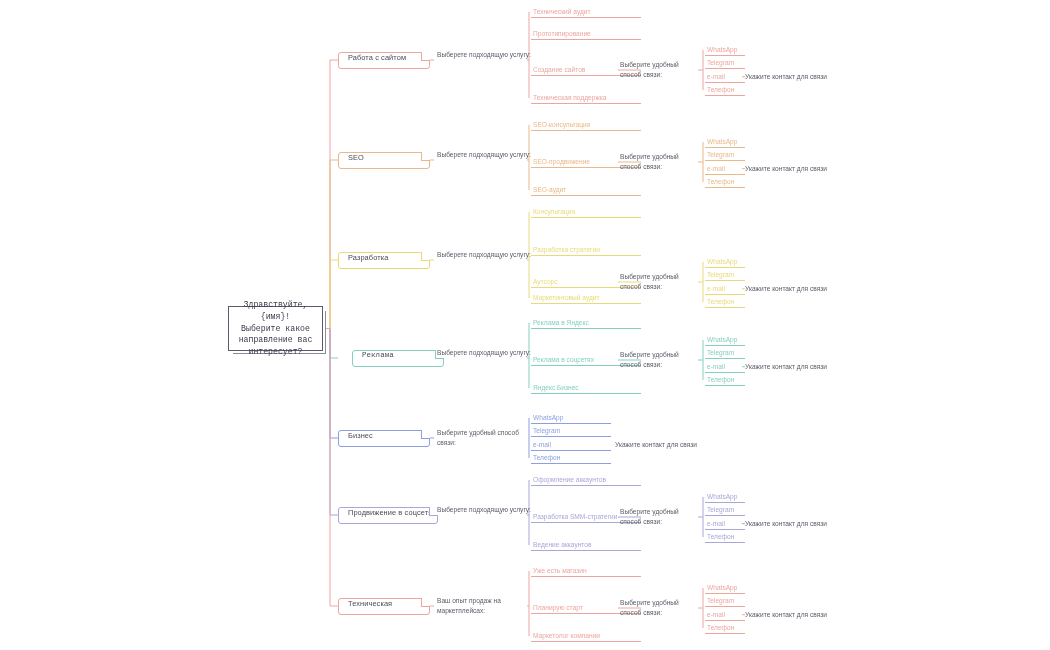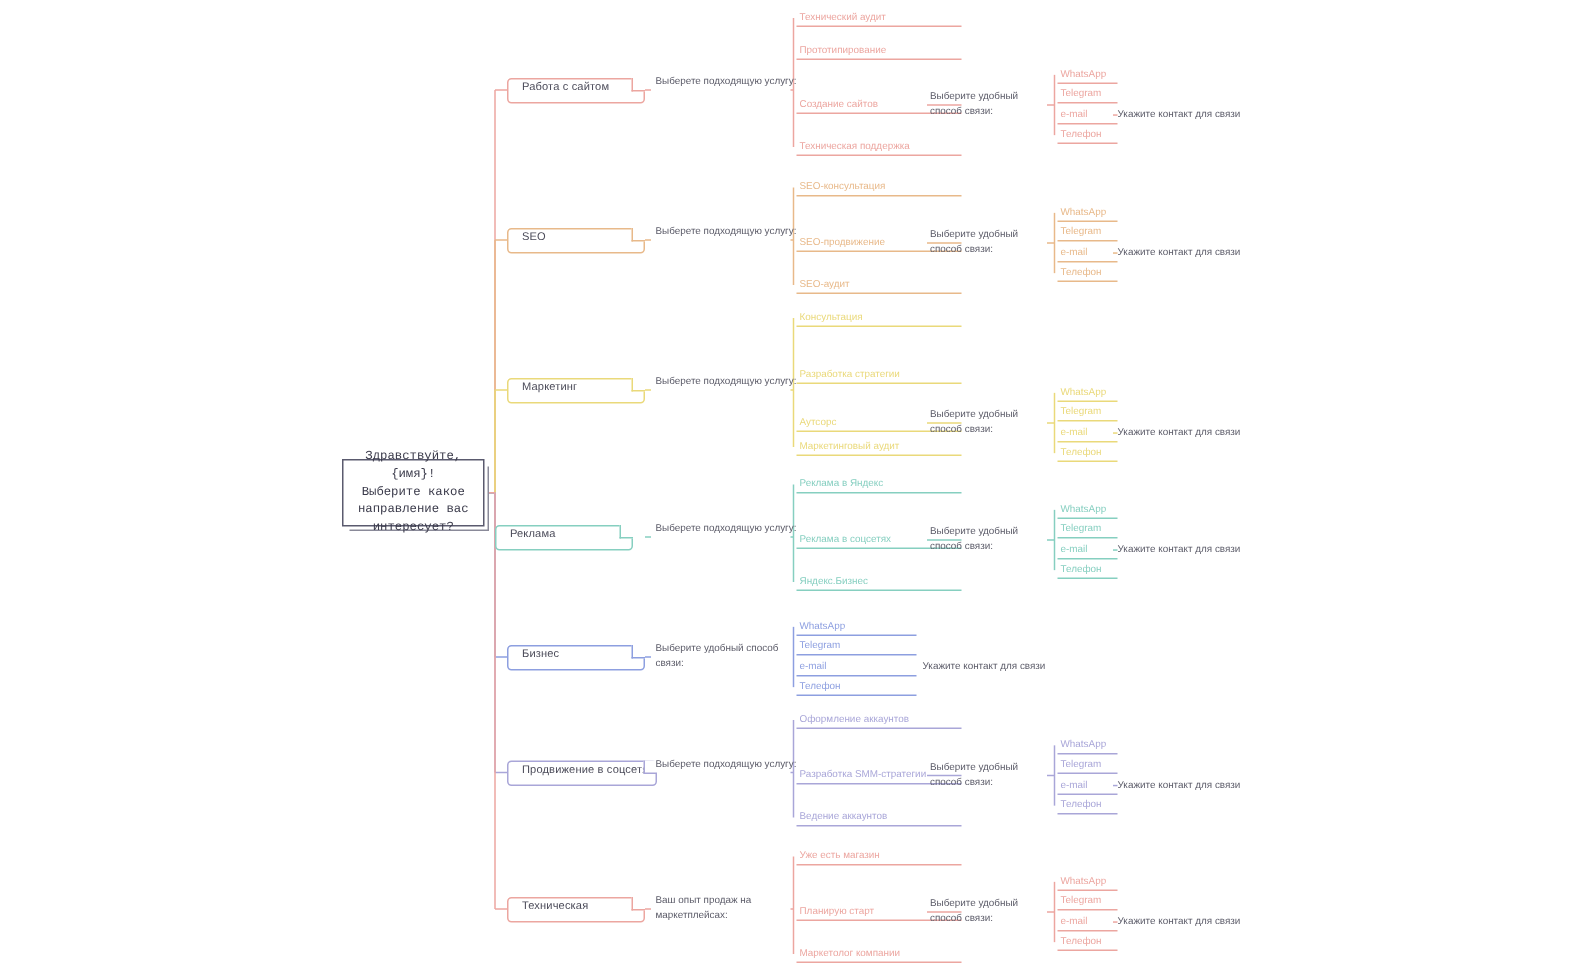--- a/index.html
+++ b/index.html
@@ -184,35 +184,35 @@
       <div class="leaf" style="left: 531px; top: 119px; width: 110px; color: rgb(232, 185, 138);">SEO-консультация</div>
       <div class="leaf" style="left: 531px; top: 156px; width: 110px; color: rgb(232, 185, 138);">SEO-продвижение</div>
       <div class="leaf" style="left: 531px; top: 184px; width: 110px; color: rgb(232, 185, 138);">SEO-аудит</div>
       <div class="qtext" style="left: 620px; top: 152px; color: rgb(91, 91, 104); width: 80px;">Выберите удобный способ связи:</div>
       <div class="leaf" style="left: 705px; top: 135.9px; width: 40px; color: rgb(232, 185, 138);">WhatsApp</div>
       <div class="leaf" style="left: 705px; top: 149.3px; width: 40px; color: rgb(232, 185, 138);">Telegram</div>
       <div class="leaf" style="left: 705px; top: 162.7px; width: 40px; color: rgb(232, 185, 138);">e-mail</div>
       <div class="leaf" style="left: 705px; top: 176.1px; width: 40px; color: rgb(232, 185, 138);">Телефон</div>
       <div class="endtext" style="left: 745px; top: 164.7px; color: rgb(91, 91, 104);">Укажите контакт для связи</div>
       <div class="branch" style="left: 338px; top: 251.5px; width: 92px; height: 17px; color: rgb(234, 217, 122);">
-        <span class="lbl">Маркетинг</span>
+        <span class="lbl">Разработка</span>
         <span class="dogear"></span>
       </div>
       <div class="qtext" style="left: 437px; top: 250px; color: rgb(91, 91, 104);">Выберете подходящую услугу:</div>
       <div class="leaf" style="left: 531px; top: 206px; width: 110px; color: rgb(234, 217, 122);">Консультация</div>
       <div class="leaf" style="left: 531px; top: 244px; width: 110px; color: rgb(234, 217, 122);">Разработка стратегии</div>
       <div class="leaf" style="left: 531px; top: 276px; width: 110px; color: rgb(234, 217, 122);">Аутсорс</div>
       <div class="leaf" style="left: 531px; top: 292px; width: 110px; color: rgb(234, 217, 122);">Маркетинговый аудит</div>
       <div class="qtext" style="left: 620px; top: 272px; color: rgb(91, 91, 104); width: 80px;">Выберите удобный способ связи:</div>
       <div class="leaf" style="left: 705px; top: 255.9px; width: 40px; color: rgb(234, 217, 122);">WhatsApp</div>
       <div class="leaf" style="left: 705px; top: 269.3px; width: 40px; color: rgb(234, 217, 122);">Telegram</div>
       <div class="leaf" style="left: 705px; top: 282.7px; width: 40px; color: rgb(234, 217, 122);">e-mail</div>
       <div class="leaf" style="left: 705px; top: 296.1px; width: 40px; color: rgb(234, 217, 122);">Телефон</div>
       <div class="endtext" style="left: 745px; top: 284.7px; color: rgb(91, 91, 104);">Укажите контакт для связи</div>
-      <div class="branch" style="left: 330px; top: 349.5px; width: 92px; height: 17px; color: rgb(134, 207, 192);">
+      <div class="branch" style="left: 352px; top: 349.5px; width: 92px; height: 17px; color: rgb(134, 207, 192); font-family: Liberation Mono, monospace;">
         <span class="lbl">Реклама</span>
         <span class="dogear"></span>
       </div>
       <div class="qtext" style="left: 437px; top: 348px; color: rgb(91, 91, 104);">Выберете подходящую услугу:</div>
       <div class="leaf" style="left: 531px; top: 317px; width: 110px; color: rgb(134, 207, 192);">Реклама в Яндекс</div>
       <div class="leaf" style="left: 531px; top: 354px; width: 110px; color: rgb(134, 207, 192);">Реклама в соцсетях</div>
       <div class="leaf" style="left: 531px; top: 382px; width: 110px; color: rgb(134, 207, 192);">Яндекс.Бизнес</div>
       <div class="qtext" style="left: 620px; top: 350px; color: rgb(91, 91, 104); width: 80px;">Выберите удобный способ связи:</div>
       <div class="leaf" style="left: 705px; top: 333.9px; width: 40px; color: rgb(134, 207, 192);">WhatsApp</div>
       <div class="leaf" style="left: 705px; top: 347.3px; width: 40px; color: rgb(134, 207, 192);">Telegram</div>

